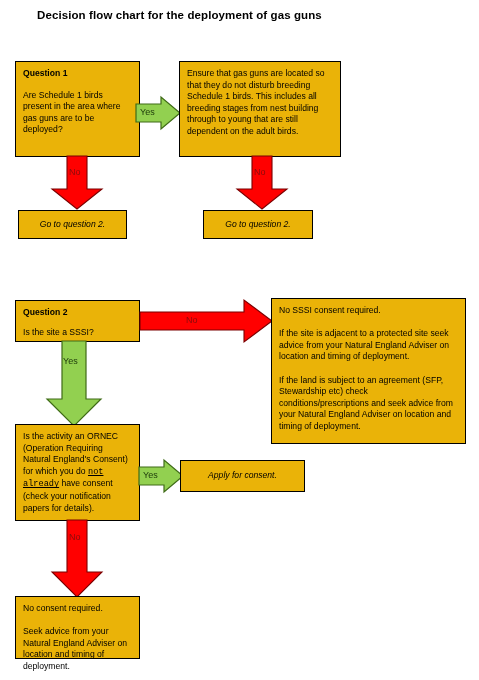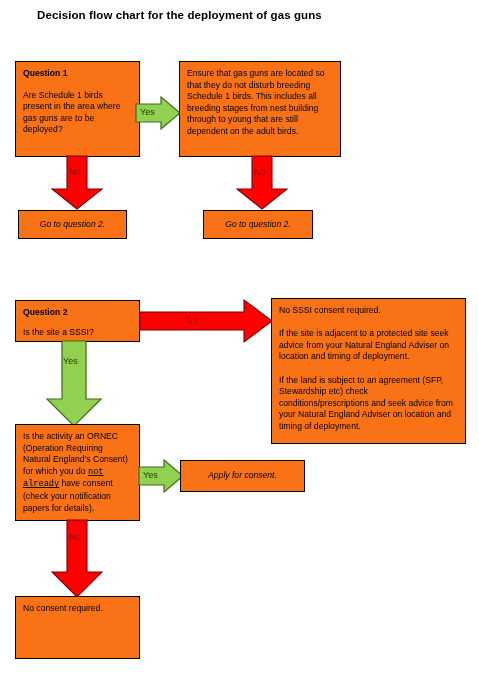--- a/index.html
+++ b/index.html
@@ -25,21 +25,21 @@
     font-size: 11.5px;
     font-weight: bold;
     letter-spacing: 0.1px;
     white-space: nowrap;
     padding-left: 23px;
   }
   .box {
     position: absolute;
     box-sizing: border-box;
     border: 1px solid #000000;
-    background: #f97316;
+    background: #eab308;
     font-size: 8.6px;
     line-height: 11.6px;
     padding: 6px 7px;
   }
   .box .hd {
     font-weight: bold;
     display: block;
     margin-bottom: 10px;
   }
   .box p {
@@ -162,15 +162,16 @@
 
   <div class="arrow" style="left:50px; top:520px; width:54px; height:78px;">
     <svg width="54" height="78" viewBox="0 0 54 78">
       <polygon points="17,0 37,0 37,52 52,52 27,77 2,52 17,52" fill="#FF0000" stroke="#7b0000" stroke-width="1.1" stroke-linejoin="miter"></polygon>
     </svg>
     <span class="lbl lbl-no" style="left:19px; top:13px;">No</span>
   </div>
 
   <div class="box" style="left:15px; top:596px; width:125px; height:63px;">
     <p>No consent required.</p>
+    <p>Seek advice from your Natural England Adviser on location and timing of deployment.</p>
   </div>
 
 </div>
 
 </body></html>

